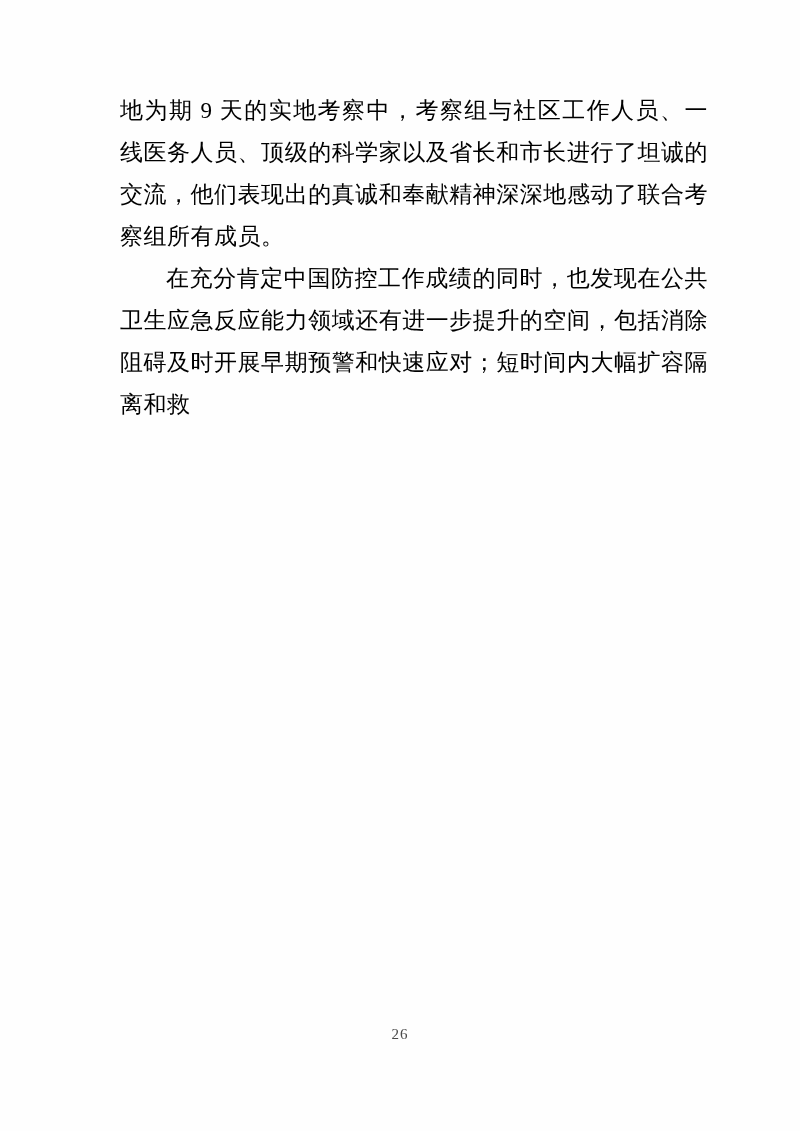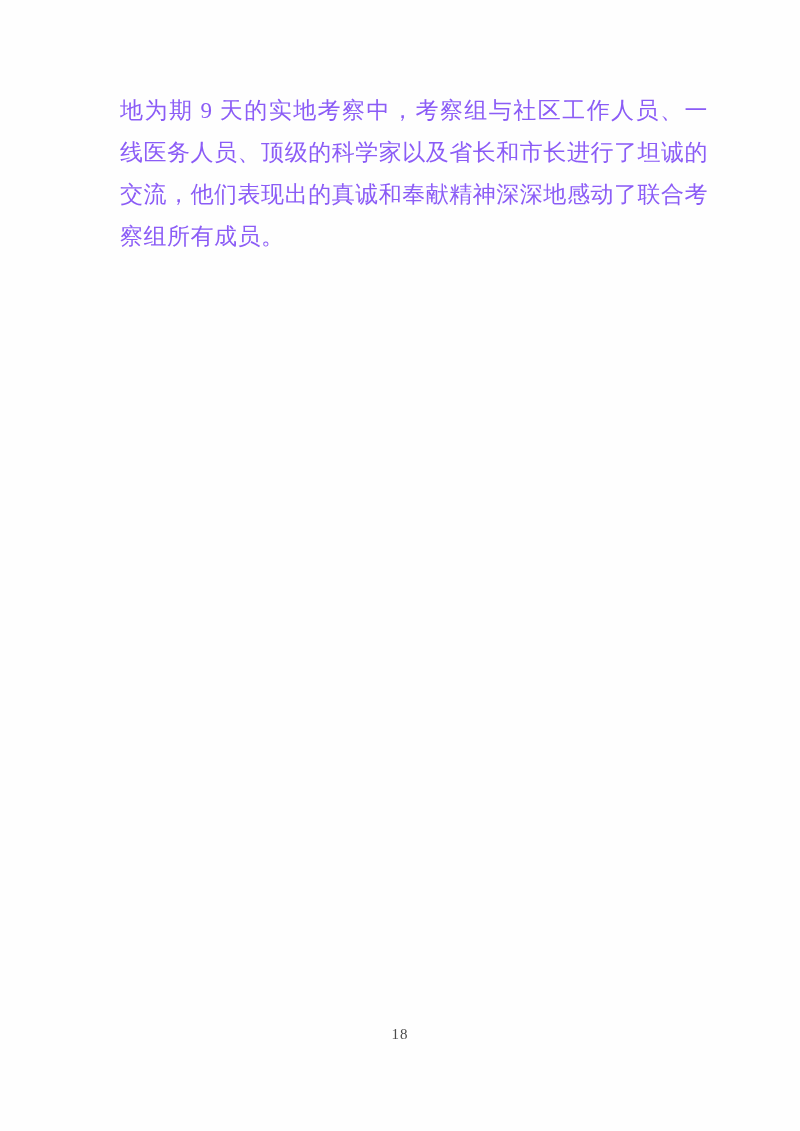--- a/index.html
+++ b/index.html
@@ -14,21 +14,21 @@
       height: 1131px;
       background: #fefefe;
       overflow: hidden;
       margin: 0 auto;
     }
     .content {
       position: absolute;
       top: 90px;
       left: 120px;
       width: 588px;
-      color: #8b5cf6;
+      color: #000000;
       font-size: 23px;
       line-height: 42px;
       text-align: justify;
       letter-spacing: 0.5px;
     }
     .content p {
       margin: 0;
       padding: 0;
       word-break: break-all;
     }
@@ -48,17 +48,18 @@
       color: #4a4a4a;
       letter-spacing: 1px;
     }
   </style>
 </head>
 <body>
 
 <div class="page">
   <div class="content">
     <p class="normal">地为期 9 天的实地考察中，考察组与社区工作人员、一线医务人员、顶级的科学家以及省长和市长进行了坦诚的交流，他们表现出的真诚和奉献精神深深地感动了联合考察组所有成员。</p>
+    <p class="normal indent">在充分肯定中国防控工作成绩的同时，也发现在公共卫生应急反应能力领域还有进一步提升的空间，包括消除阻碍及时开展早期预警和快速应对；短时间内大幅扩容隔离和救</p>
   </div>
   <div class="page-footer">
-    <span>18</span>
+    <span>26</span>
   </div>
 </div>
 
 </body></html>

